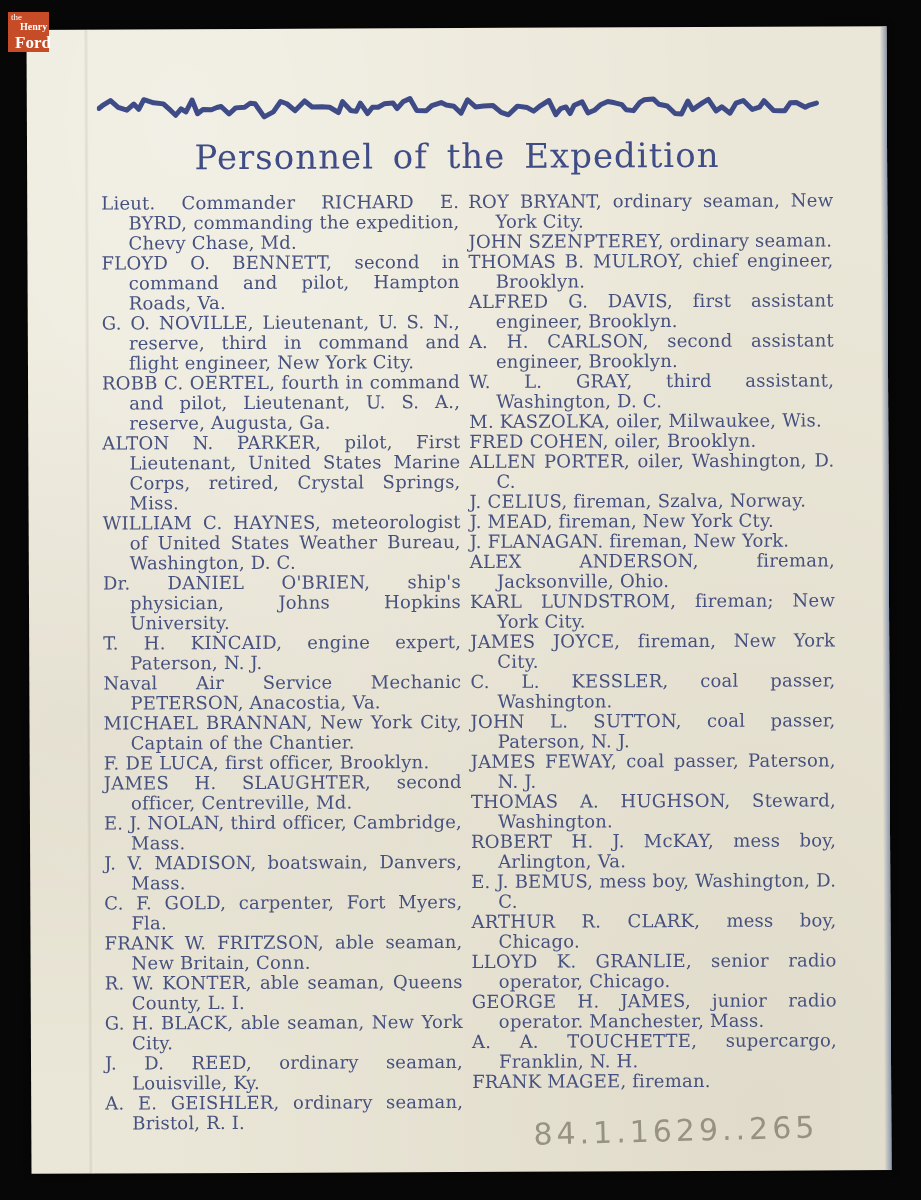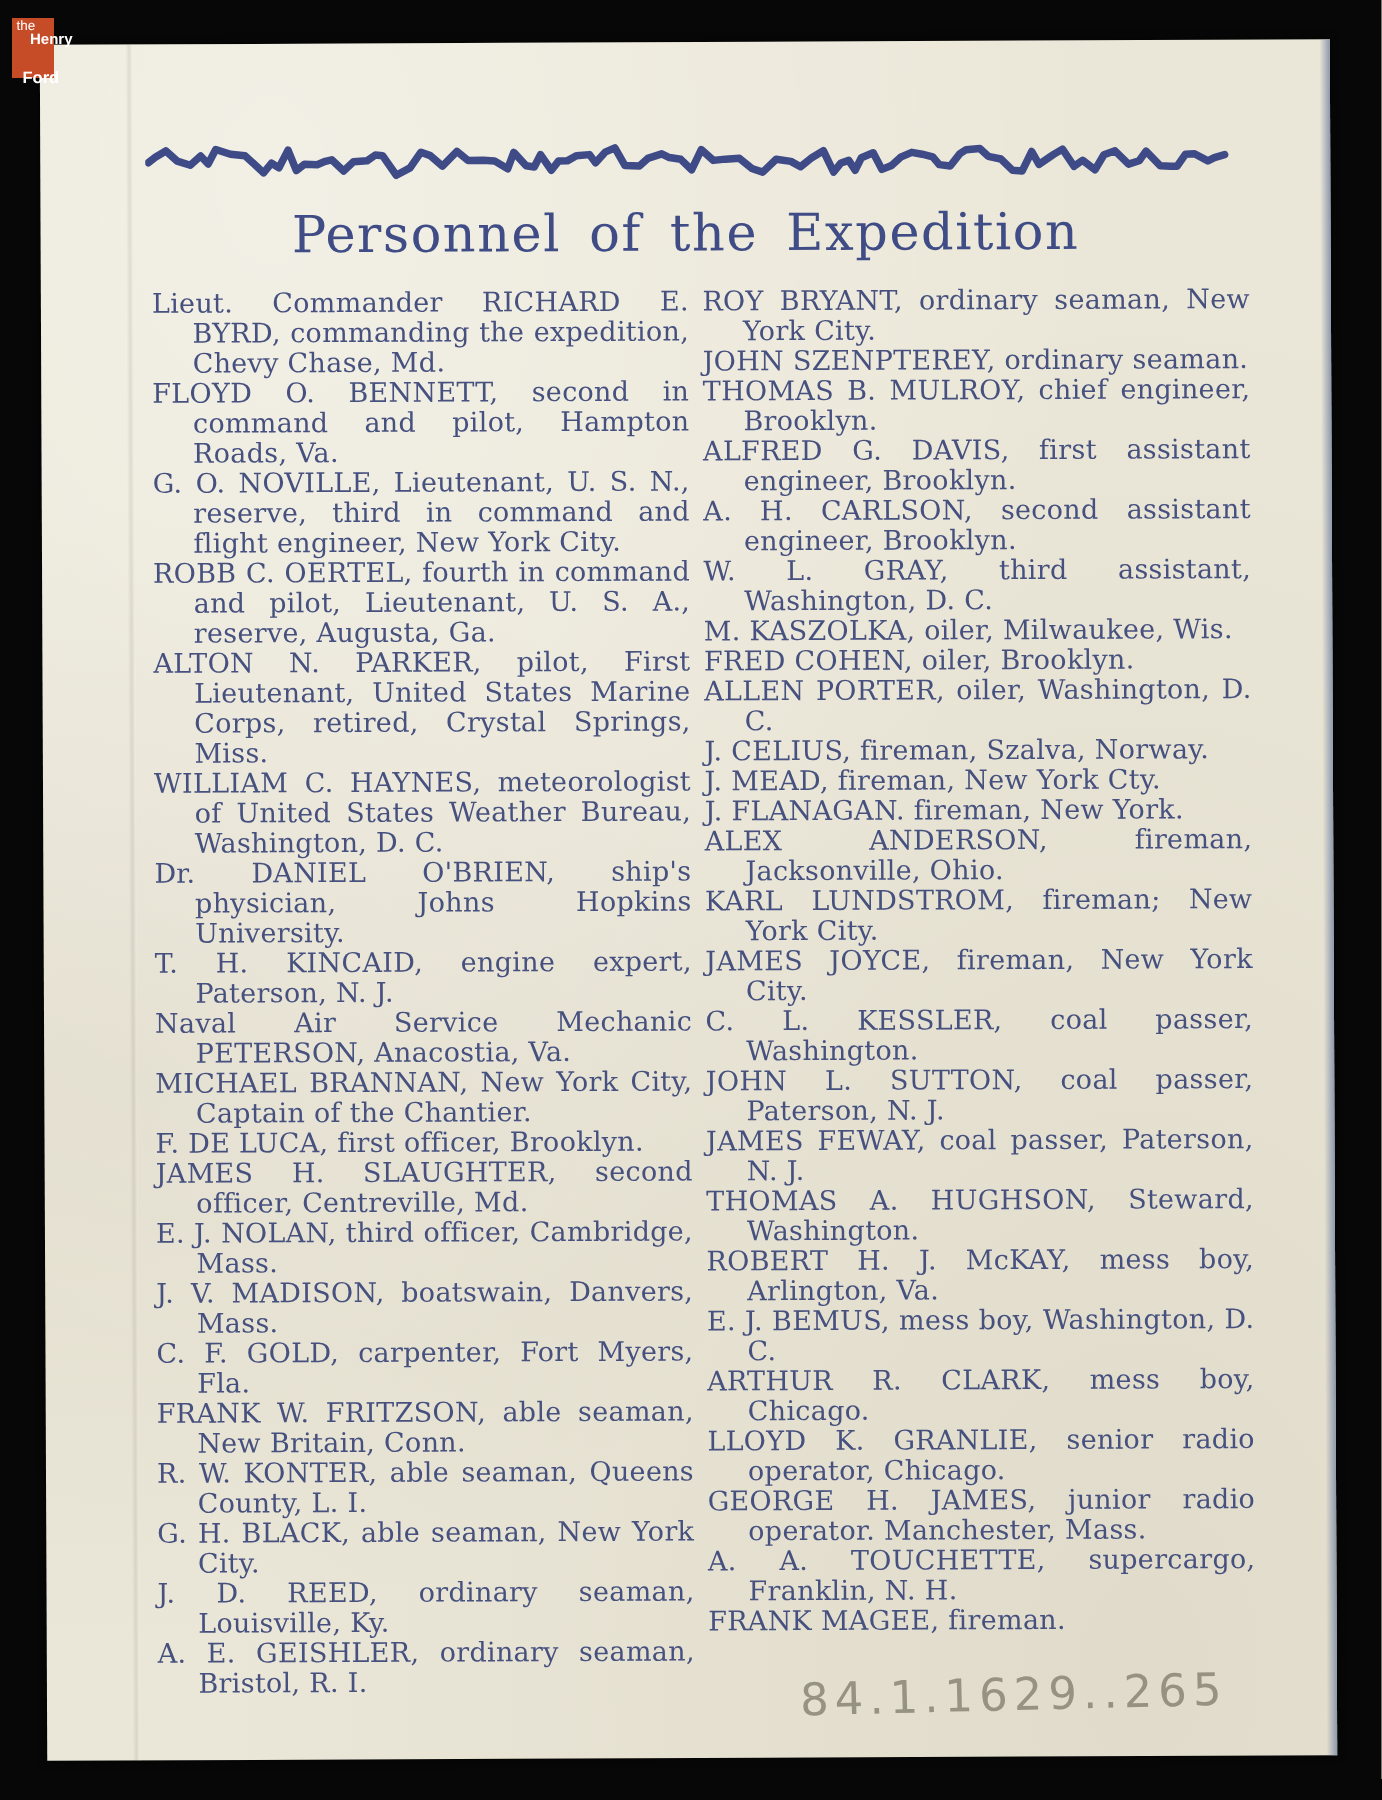--- a/index.html
+++ b/index.html
@@ -35,29 +35,29 @@
   
   .fold-crease {
     position: absolute; top: 0; left: 57px;
     width: 5px; height: 100%;
     background: linear-gradient(to right, rgba(70,58,30,0), rgba(70,58,30,0.10), rgba(255,255,255,0.18));
   }
 
   
   .logo {
     position: absolute; left: 8px; top: 12px;
-    width: 28px; height: 40px;
+    width: 41px; height: 40px;
     background: #c64b27;
     z-index: 5;
     color: #ffffff;
-    font-family: Liberation Sans, sans-serif;
+    font-family: Liberation Serif, serif;
   }
   .logo .the   { position: absolute; left: 3px;  top: 0px;  font-size: 9px;  font-weight: normal; }
   .logo .henry { position: absolute; left: 12px; top: 9px;  font-size: 10px; font-weight: bold; }
-  .logo .ford  { position: absolute; left: 7px;  top: 34px; font-size: 11px; font-weight: bold; }
+  .logo .ford  { position: absolute; left: 7px;  top: 21px; font-size: 17px; font-weight: bold; }
 
   .squiggle {
     position: absolute; left: 70px; top: 66px;
     width: 724px; height: 30px;
   }
 
   .title {
     position: absolute; left: 0; top: 108px;
     width: 100%;
     margin: 0;

